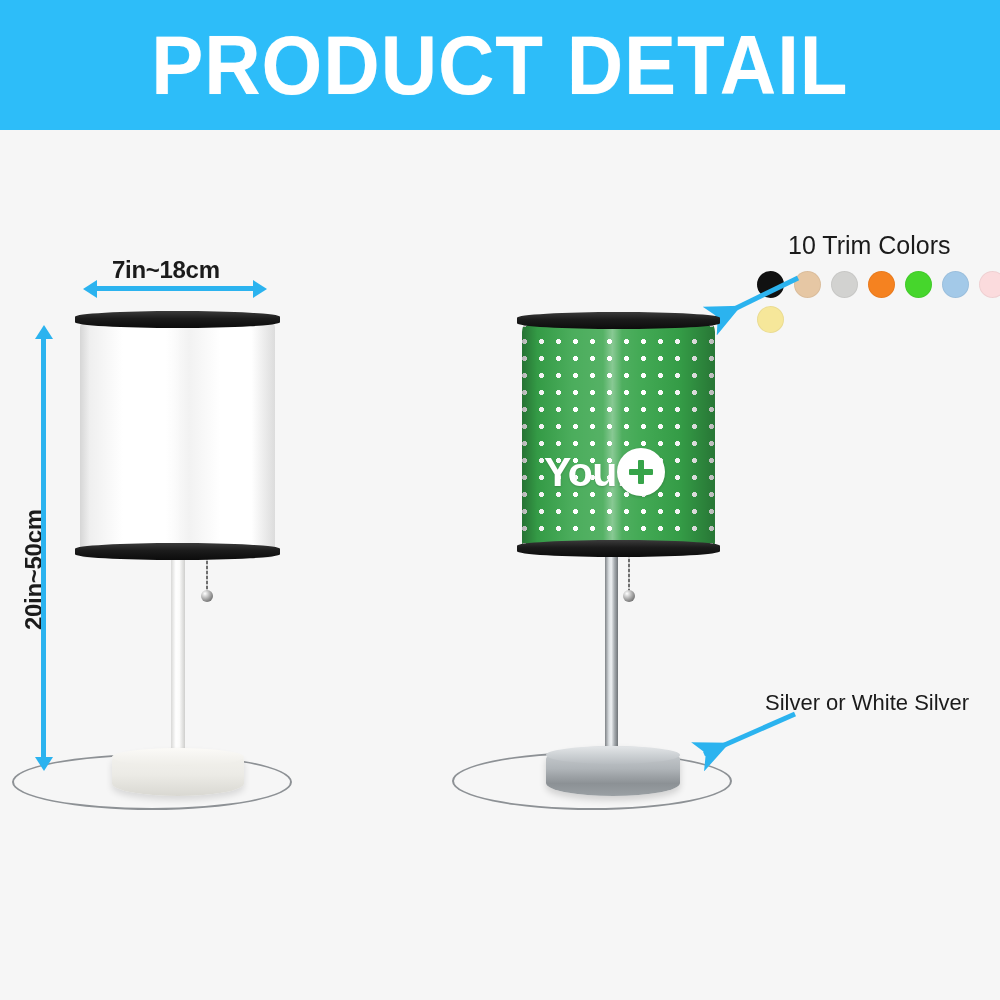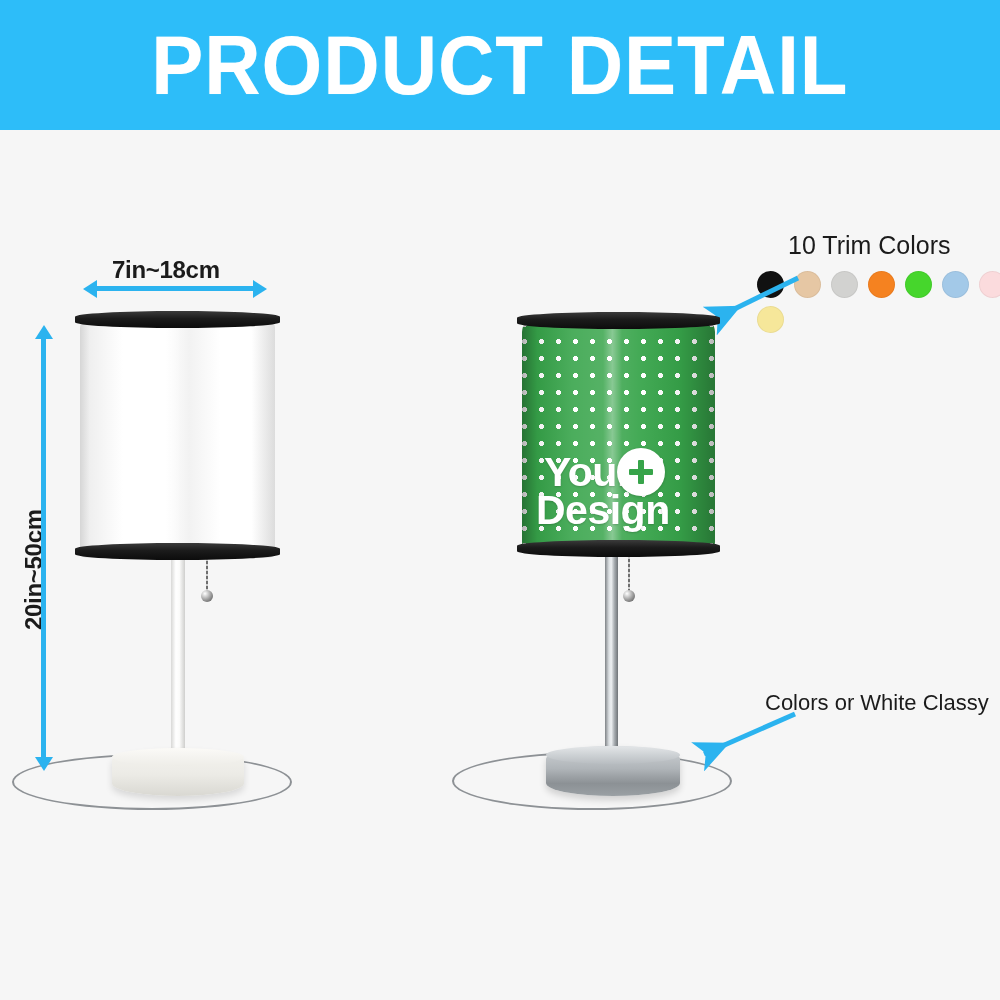--- a/index.html
+++ b/index.html
@@ -195,23 +195,20 @@
   <div class="lamp" style="--green:#37a44a;">
 
     <div class="shade" style="left:522px; top:322px; width:193px; height:230px;">
       <div class="shade-body shade-green"></div>
       <div class="shade-gloss"></div>
 
       <div class="design-text" style="left:22px; top:130px;">
         <span>Your</span>
       </div>
       <div class="plus-badge" style="left:95px; top:126px;"></div>
-      <div class="design-text" style="left:14px; top:168px;">
-        <span>Design</span>
-      </div>
     </div>
 
     <div class="shade-trim trim-top" style="position:absolute; left:517px; width:203px; top:312px;"></div>
     <div class="shade-trim trim-bottom" style="position:absolute; left:517px; width:203px; top:540px;"></div>
 
     <div class="chain-cord" style="left:622px; top:554px; width:20px; height:52px;">
       <div class="chain-line" style="left:6px; top:0; height:40px;"></div>
       <div class="chain-ball" style="left:1px; top:36px;"></div>
     </div>
 
@@ -256,21 +253,21 @@
   <svg style="position:absolute; left:700px; top:272px; width:110px; height:60px; overflow:visible;">
     <defs>
       <marker id="ah1" markerWidth="7" markerHeight="7" refX="5.6" refY="3.2" orient="auto">
         <path d="M7,0 L0,3.2 L7,6.4 L5.2,3.2 Z" fill="#2bb3ef"></path>
       </marker>
     </defs>
     <line x1="98" y1="6" x2="16" y2="46" stroke="#2bb3ef" stroke-width="5" marker-end="url(#ah1)"></line>
   </svg>
 
   <div class="anno-text" style="left:765px; top:690px; font-size:22px;">
-    <span>Colors or White Classy</span>
+    <span>Silver or White Silver</span>
   </div>
 
   <svg style="position:absolute; left:690px; top:710px; width:120px; height:60px; overflow:visible;">
     <defs>
       <marker id="ah2" markerWidth="7" markerHeight="7" refX="5.6" refY="3.2" orient="auto">
         <path d="M7,0 L0,3.2 L7,6.4 L5.2,3.2 Z" fill="#2bb3ef"></path>
       </marker>
     </defs>
     <line x1="105" y1="4" x2="14" y2="44" stroke="#2bb3ef" stroke-width="5" marker-end="url(#ah2)"></line>
   </svg>

